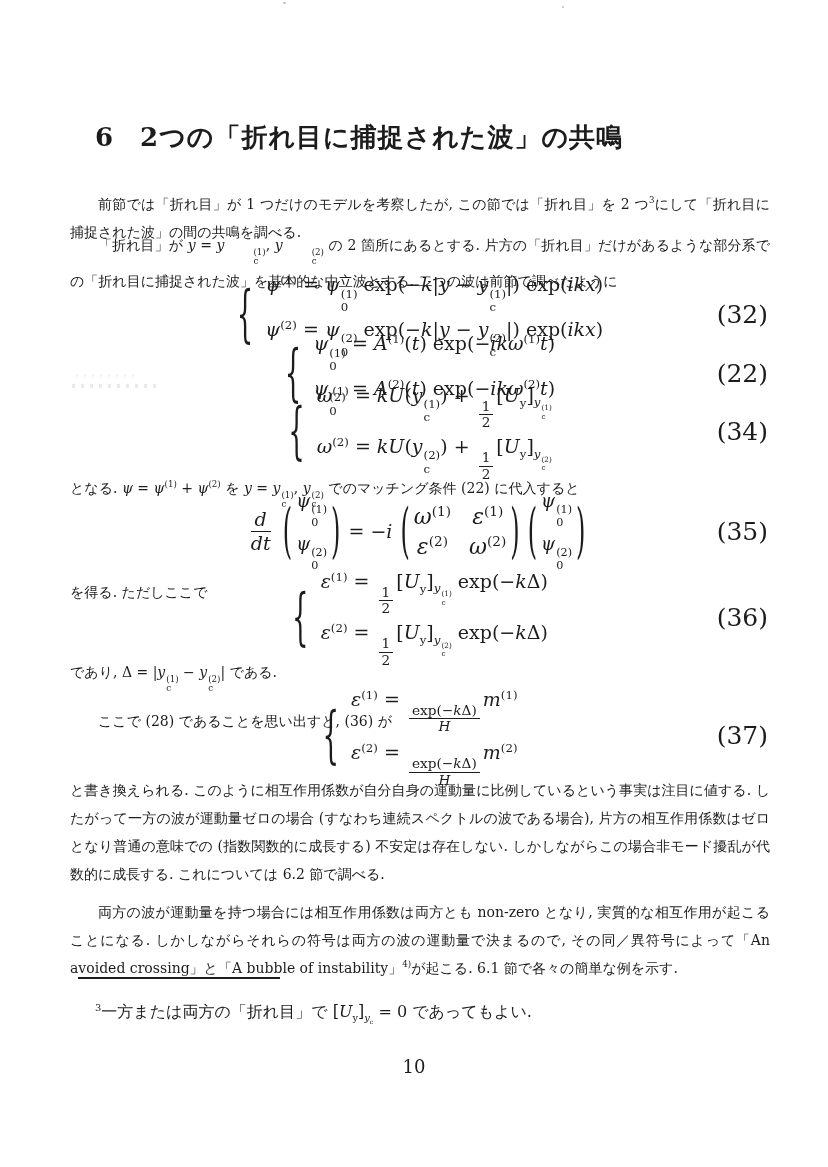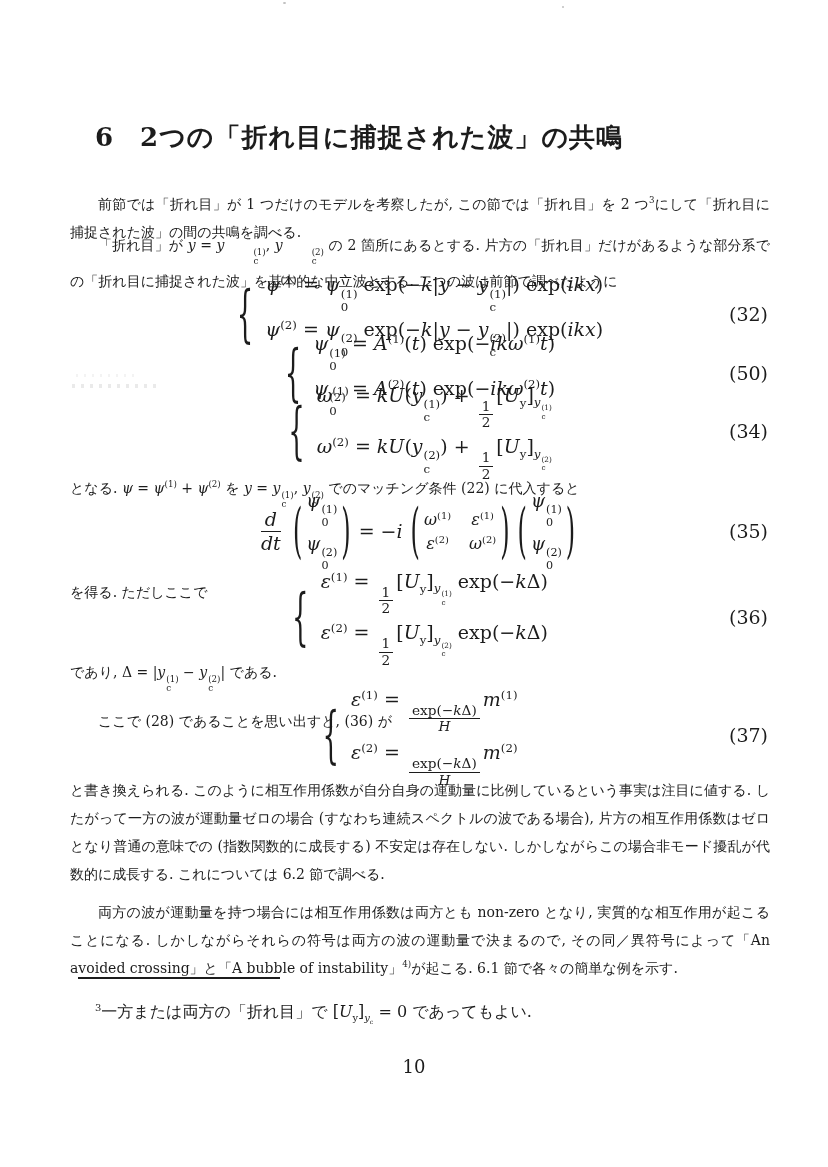--- a/index.html
+++ b/index.html
@@ -20,21 +20,21 @@
   }
   .heading .sec-no{ margin-right:26px; }
 
   
   .eq{
     position:absolute; left:70px; width:700px;
     display:flex; justify-content:center; align-items:center;
   }
   .eqno{
     position:absolute; right:2px; top:50%; transform:translateY(-50%);
-    font-size:19px;
+    font-size:25px;
   }
   .sys{ display:flex; align-items:center; }
   .lbrace{
     display:inline-block; font-size:26px; font-weight:300;
     transform:scaleY(2.35); transform-origin:center; margin-right:12px;
   }
   .lines{ display:flex; flex-direction:column; }
   .ln{ line-height:30px; white-space:nowrap; font-size:19px; }
 
   
@@ -53,21 +53,21 @@
   .dfrac{
     display:inline-flex; flex-direction:column; align-items:center;
     line-height:1.2; margin-right:8px; font-size:19px;
   }
   .dfrac .num{ border-bottom:1.5px solid currentColor; padding:0 4px; }
 
   
   .m35{ display:flex; align-items:center; white-space:nowrap; font-size:19px; }
   .bp{ display:inline-block; font-size:24px; transform:scaleY(2.5); transform-origin:center; margin:0 4px; font-weight:300; }
   .vec{ display:inline-flex; flex-direction:column; align-items:center; row-gap:4px; font-size:18px; }
-  .mat{ display:inline-grid; grid-template-columns:auto auto; column-gap:18px; row-gap:5px; justify-items:center; font-size:16px; }
+  .mat{ display:inline-grid; grid-template-columns:auto auto; column-gap:18px; row-gap:5px; justify-items:center; font-size:22px; }
   .mrow{ margin:0 4px; }
 
   .footrule{ position:absolute; left:78px; top:977px; width:202px; border-top:2px solid #1c1c1c; }
   .footnote{
     position:absolute; left:95px; top:985px; width:650px;
     font-size:16px; line-height:22px;
   }
   .pageno{ position:absolute; left:0; top:1056px; width:828px; text-align:center; font-size:18px; }
 
   
@@ -128,21 +128,21 @@
         <span class="ln"><span class="mi">ψ</span><span class="ss">
               <span>(1)</span>
               <span>0</span>
             </span><span class="mr"> = </span><span class="mi">A</span><sup>(1)</sup><span class="mr">(</span><span class="mi">t</span><span class="mr">) exp(−</span><span class="mi">ikω</span><sup>(1)</sup><span class="mi">t</span><span class="mr">)</span></span>
         <span class="ln"><span class="mi">ψ</span><span class="ss">
               <span>(2)</span>
               <span>0</span>
             </span><span class="mr"> = </span><span class="mi">A</span><sup>(2)</sup><span class="mr">(</span><span class="mi">t</span><span class="mr">) exp(−</span><span class="mi">ikω</span><sup>(2)</sup><span class="mi">t</span><span class="mr">)</span></span>
       </div>
     </div>
-    <span class="eqno">(50)</span>
+    <span class="eqno">(22)</span>
   </div>
 
   <div class="eq" style="top:399px;height:64px">
     <div class="sys">
       <span class="lbrace">{</span>
       <div class="lines">
         <span class="ln"><span class="mi">ω</span><sup>(1)</sup><span class="mr"> = </span><span class="mi">kU</span><span class="mr">(</span><span class="mi">y</span><span class="ss">
               <span>(1)</span>
               <span>c</span>
             </span><span class="mr">) + </span><span class="frac">

